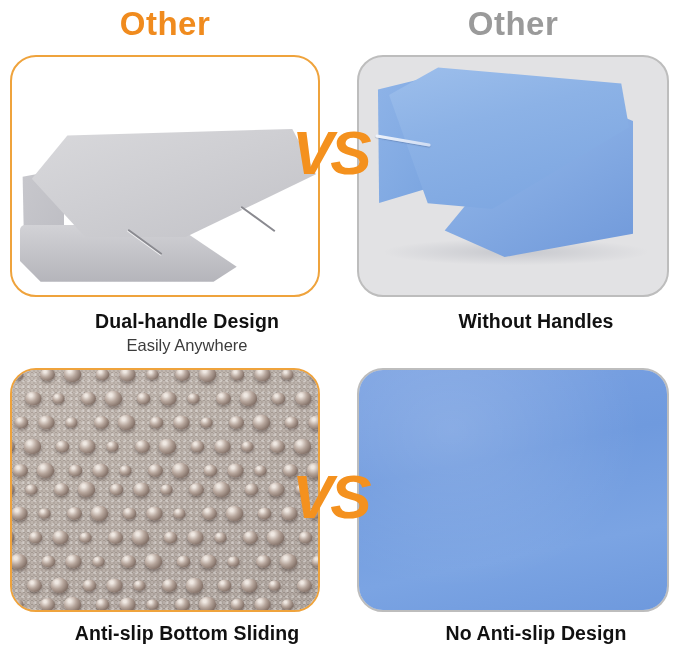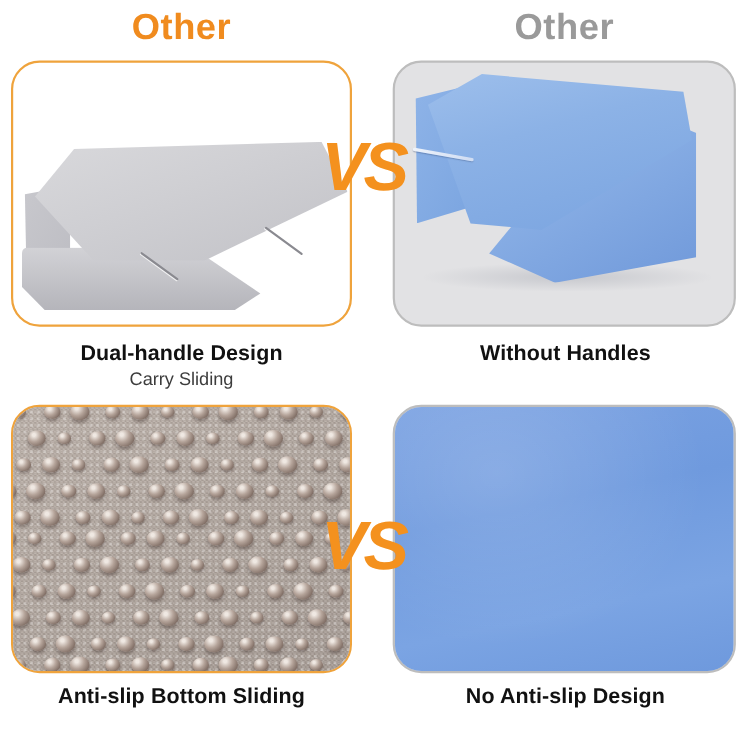--- a/index.html
+++ b/index.html
@@ -20,21 +20,21 @@
   .panel{position:absolute;border-radius:26px;overflow:hidden;box-sizing:border-box;}
   .panel.ours {border:2px solid #EFA33C;background:#ffffff;}
   .panel.other{border:2px solid #BDBDBD;background:#E2E2E4;}
 
   .p-tl{left:10px; top:55px; width:310px;height:242px;}
   .p-tr{left:357px;top:55px; width:312px;height:242px;}
   .p-bl{left:10px; top:368px;width:310px;height:244px;}
   .p-br{left:357px;top:368px;width:312px;height:244px;}
 
   
-  .cap{position:absolute;text-align:center;}
+  .cap{position:absolute;text-align:center;padding-left:22px;}
   .cap .t1{font-size:19.5px;font-weight:bold;color:#111;letter-spacing:.1px;
            white-space:nowrap;}
   .cap .t2{font-size:16.5px;color:#3c3c3c;margin-top:3px;white-space:nowrap;}
   .c-tl{left:0;  top:310px;width:330px;}
   .c-tr{left:349px;top:310px;width:330px;}
   .c-bl{left:0;  top:622px;width:330px;}
   .c-br{left:349px;top:622px;width:330px;}
 
   
   .vs{position:absolute;font-size:62px;font-weight:bold;font-style:italic;
@@ -271,21 +271,21 @@
     <div class="plain-blue">
       <div class="pb-sheen"></div>
     </div>
   </div>
 
   <div class="vs vs-top">VS</div>
   <div class="vs vs-bot">VS</div>
 
   <div class="cap c-tl">
     <div class="t1">Dual-handle Design</div>
-    <div class="t2">Carry Sliding</div>
+    <div class="t2">Easily Anywhere</div>
   </div>
 
   <div class="cap c-tr">
     <div class="t1">Without Handles</div>
     <div class="t2"></div>
   </div>
 
   <div class="cap c-bl">
     <div class="t1">Anti-slip Bottom Sliding</div>
   </div>

